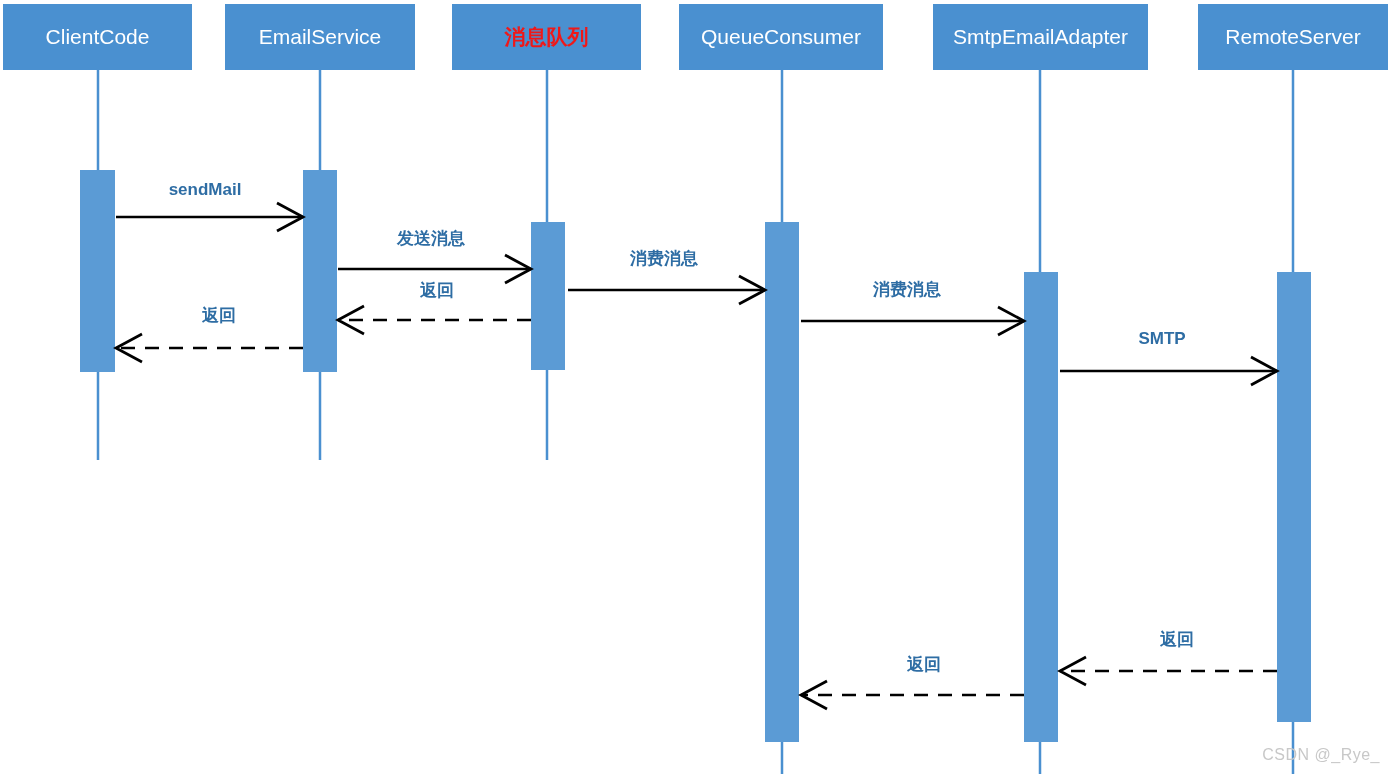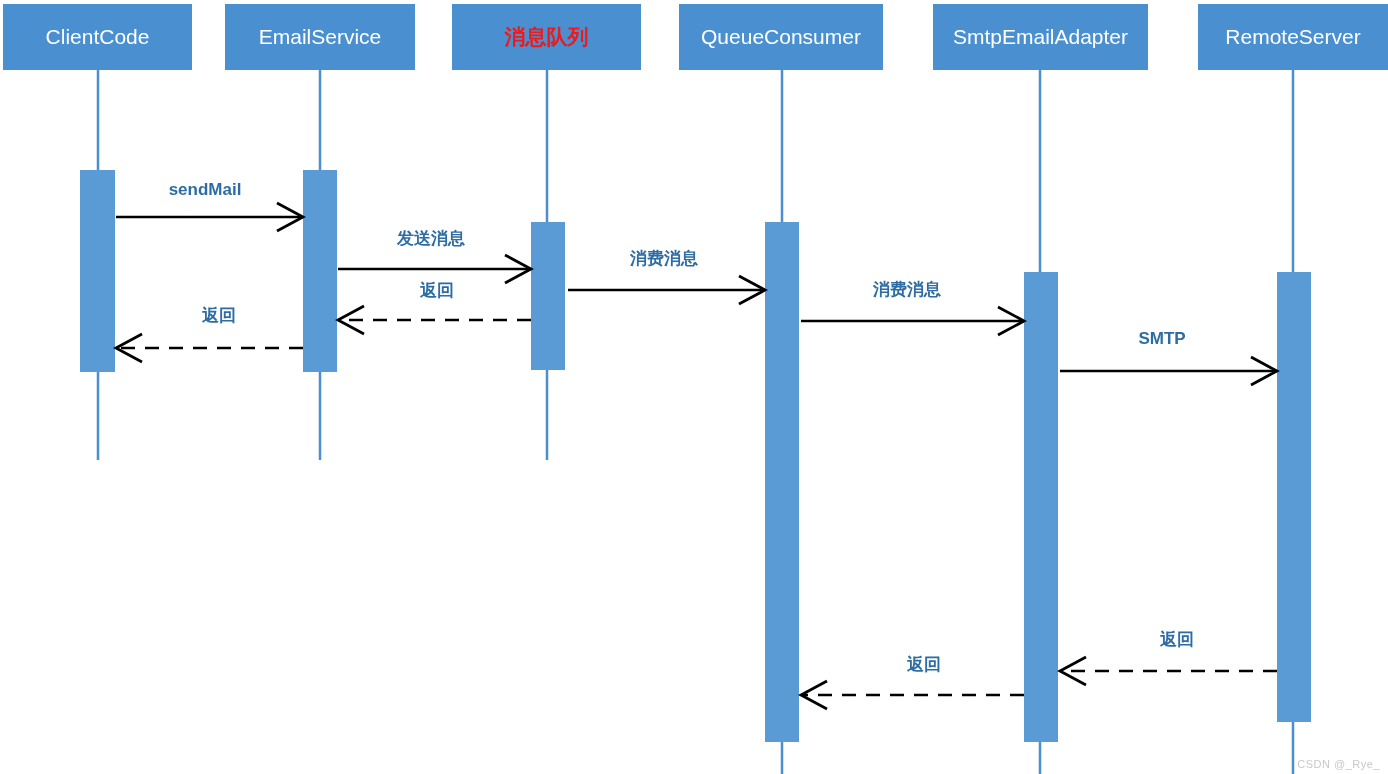--- a/index.html
+++ b/index.html
@@ -67,23 +67,23 @@
   .msg-label {
     font-family: "Liberation Sans", "DejaVu Sans", sans-serif;
     font-size: 17px;
     font-weight: bold;
     fill: #2e6da4;
     text-anchor: middle;
   }
   .watermark {
     position: absolute;
     right: 8px;
-    bottom: 4px;
+    bottom: 10px;
     font-family: "Liberation Sans", "DejaVu Sans", sans-serif;
-    font-size: 11px;
+    font-size: 16px;
     color: #c8c8c8;
     letter-spacing: 0.5px;
     user-select: none;
   }
 </style>
 </head>
 <body>
 
 <div id="canvas">
   <svg id="diagram-svg" viewBox="0 0 1388 774" xmlns="http://www.w3.org/2000/svg">

